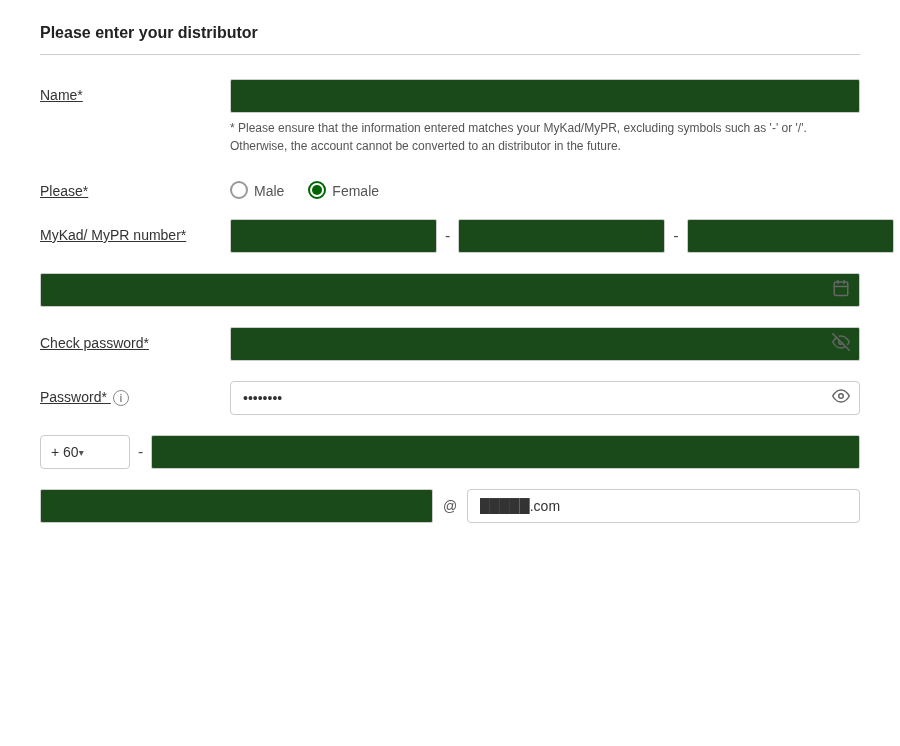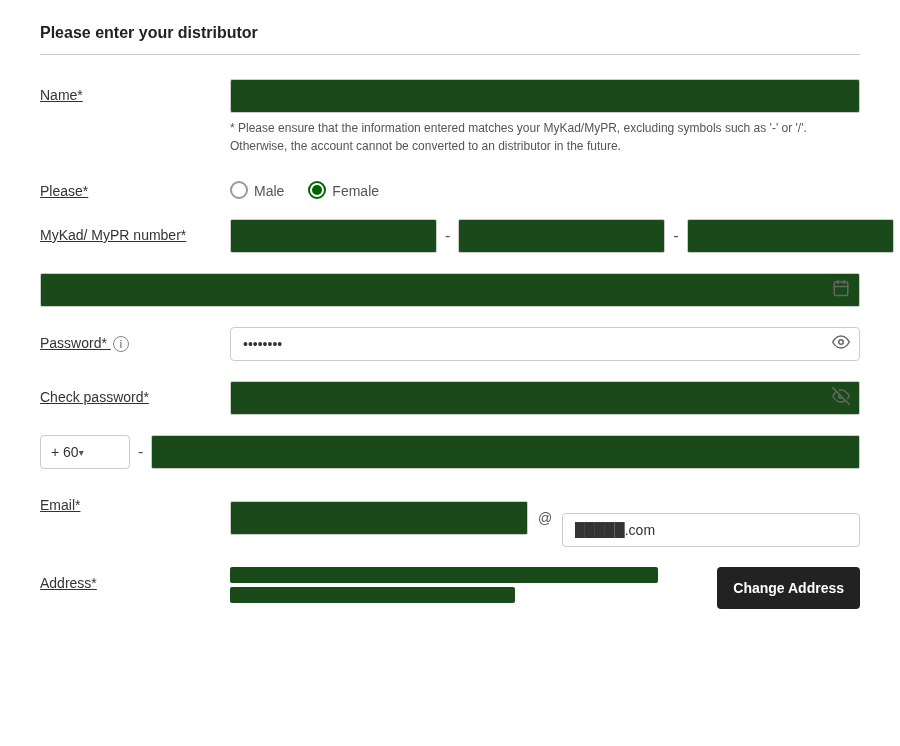--- a/index.html
+++ b/index.html
@@ -195,21 +195,20 @@
     }
 
     .at-symbol {
       font-size: 14px;
       color: #555;
       padding: 0 4px;
     }
 
     .email-domain {
       flex: 1;
-      margin-top: 24px;
     }
 
     
     .redacted {
       background: #1a4a1a !important;
       color: transparent !important;
       border-radius: 2px;
       user-select: none;
     }
 
@@ -340,78 +339,69 @@
             <line x1="16" y1="2" x2="16" y2="6"></line>
             <line x1="8" y1="2" x2="8" y2="6"></line>
             <line x1="3" y1="10" x2="21" y2="10"></line>
           </svg>
         </span>
       </div>
     </div>
   </div>
 
   <div class="form-row">
+    <div class="form-label">Check password*</div>
+    <div class="form-control-wrapper">
+      <div class="input-with-icon">
+        <input type="password" class="form-input redacted" value="████████████" style="">
+        <span class="input-icon eye-off-icon">
+          <svg width="18" height="18" viewBox="0 0 24 24" fill="none" stroke="#666" stroke-width="2" stroke-linecap="round" stroke-linejoin="round">
+            <path d="M17.94 17.94A10.07 10.07 0 0 1 12 20c-7 0-11-8-11-8a18.45 18.45 0 0 1 5.06-5.94M9.9 4.24A9.12 9.12 0 0 1 12 4c7 0 11 8 11 8a18.5 18.5 0 0 1-2.16 3.19m-6.72-1.07a3 3 0 1 1-4.24-4.24"></path>
+            <line x1="1" y1="1" x2="23" y2="23"></line>
+          </svg>
+        </span>
+      </div>
+    </div>
+  </div>
+
+  <div class="form-row">
     <div class="form-label">
       <span>Password*</span>
       <span class="info-icon">i</span>
     </div>
     <div class="form-control-wrapper">
       <div class="input-with-icon">
         <input type="password" class="form-input" value="········" style="">
         <span class="input-icon eye-icon">
           <svg width="18" height="18" viewBox="0 0 24 24" fill="none" stroke="#666" stroke-width="2" stroke-linecap="round" stroke-linejoin="round">
             <path d="M1 12s4-8 11-8 11 8 11 8-4 8-11 8-11-8-11-8z"></path>
             <circle cx="12" cy="12" r="3"></circle>
           </svg>
         </span>
       </div>
     </div>
   </div>
 
   <div class="form-row">
-    <div class="form-label">Check password*</div>
-    <div class="form-control-wrapper">
-      <div class="input-with-icon">
-        <input type="password" class="form-input redacted" value="████████████" style="">
-        <span class="input-icon eye-off-icon">
-          <svg width="18" height="18" viewBox="0 0 24 24" fill="none" stroke="#666" stroke-width="2" stroke-linecap="round" stroke-linejoin="round">
-            <path d="M17.94 17.94A10.07 10.07 0 0 1 12 20c-7 0-11-8-11-8a18.45 18.45 0 0 1 5.06-5.94M9.9 4.24A9.12 9.12 0 0 1 12 4c7 0 11 8 11 8a18.5 18.5 0 0 1-2.16 3.19m-6.72-1.07a3 3 0 1 1-4.24-4.24"></path>
-            <line x1="1" y1="1" x2="23" y2="23"></line>
-          </svg>
-        </span>
-      </div>
-    </div>
-  </div>
-
-  <div class="form-row">
     <div class="form-control-wrapper">
       <div class="mobile-row">
         <div class="country-code-select">
           <span>+ 60</span>
           <span class="chevron-down">▾</span>
         </div>
         <span class="separator">-</span>
         <input type="text" class="form-input mobile-number-input redacted" value="████████████" style="">
       </div>
     </div>
   </div>
 
   <div class="form-row">
-    <div class="form-label">Email*</div>
     <div class="form-control-wrapper">
       <div class="email-row">
         <input type="text" class="form-input email-local redacted" value="████████" style="">
         <span class="at-symbol">@</span>
         <input type="text" class="form-input email-domain" value="█████.com" style="color: rgb(51, 51, 51);">
       </div>
     </div>
   </div>
 
-  <div class="form-row address-row">
-    <div class="form-label">Address*</div>
-    <div class="address-wrapper">
-      <span class="address-line"></span>
-      <span class="address-line address-line-2"></span>
-    </div>
-    <button class="change-address-btn">Change Address</button>
-  </div>
 
 </div>
 
 </body></html>

